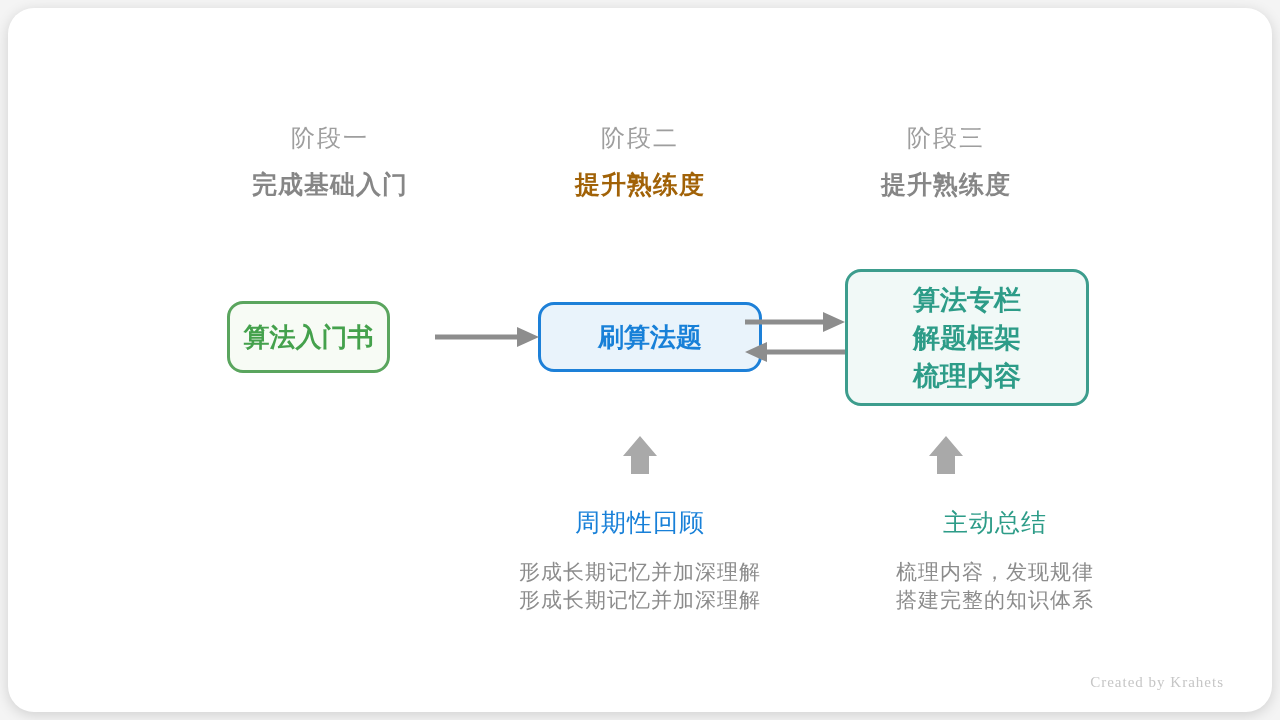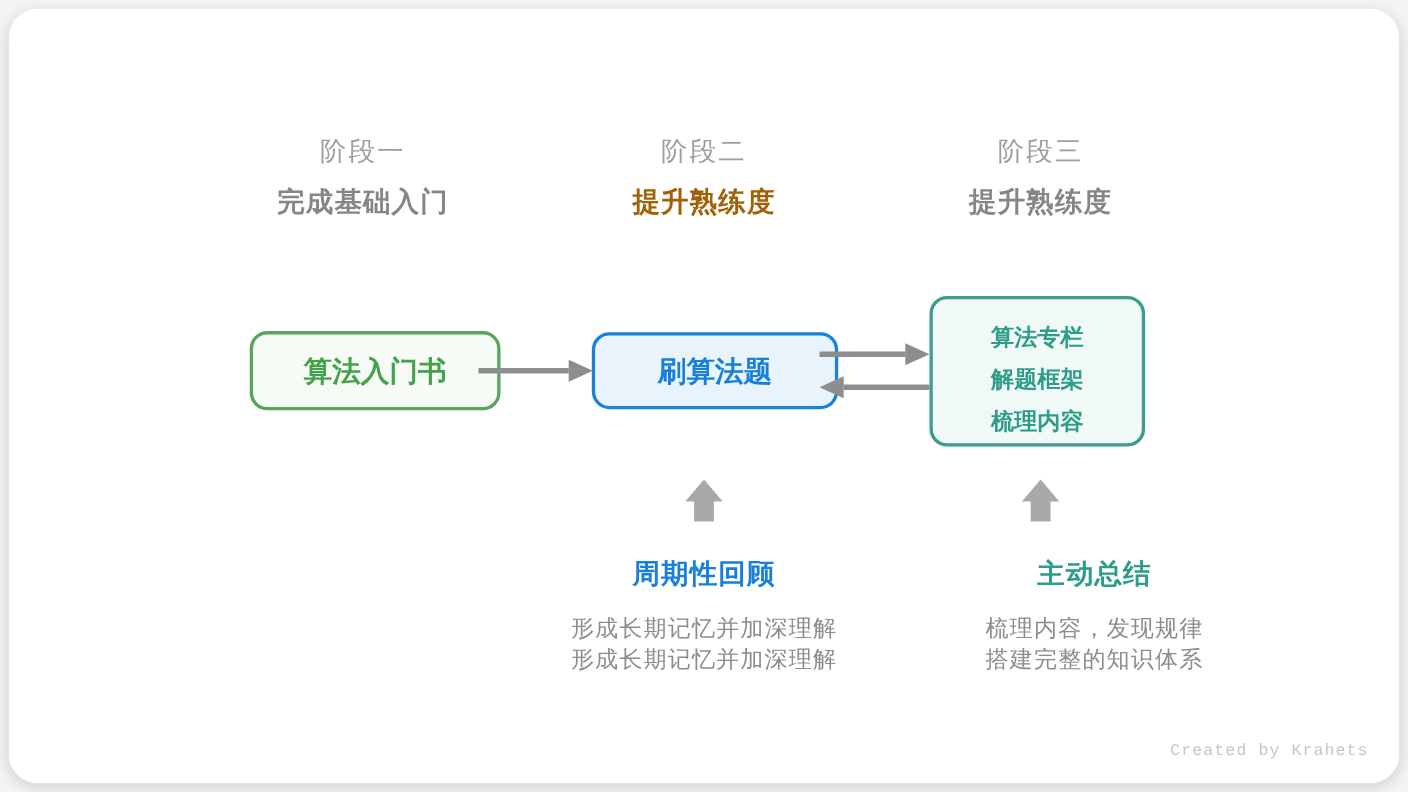--- a/index.html
+++ b/index.html
@@ -21,38 +21,38 @@
   .stage-head.s3 { left: 786px; }
   .stage-label { font-size: 24px; line-height: 32px; letter-spacing: 2px; }
   .stage-sub   { margin-top: 14px; font-size: 25px; line-height: 32px; font-weight: 700; letter-spacing: 1px; }
 
   .node {
     position: absolute; box-sizing: border-box;
     border: 3px solid; border-radius: 16px;
     display: flex; flex-direction: column; align-items: center; justify-content: center;
     font-weight: 700; text-align: center;
   }
-  .node.n1 { left: 227px; top: 301px; width: 228px; height: 72px; font-size: 26px; }
+  .node.n1 { left: 227px; top: 301px; width: 163px; height: 72px; font-size: 26px; }
   .node.n2 { left: 538px; top: 302px; width: 224px; height: 70px; font-size: 26px; }
-  .node.n3 { left: 845px; top: 269px; width: 196px; height: 137px; font-size: 21px; justify-content: flex-end; }
+  .node.n3 { left: 845px; top: 269px; width: 244px; height: 137px; font-size: 27px; }
   .node .node-line { display: block; line-height: 38px; }
   .node.n1 .node-line, .node.n2 .node-line { line-height: 30px; }
 
   svg.arrows { position: absolute; left: 0; top: 0; pointer-events: none; }
 
   .callout { position: absolute; width: 340px; text-align: center; top: 506px; }
   .callout.c2 { left: 470px; }
   .callout.c3 { left: 825px; }
-  .callout-title { font-size: 25px; line-height: 32px; font-weight: 700; letter-spacing: 1px; }
+  .callout-title { font-size: 25px; line-height: 32px; font-weight: 400; letter-spacing: 1px; }
   .callout-desc  { margin-top: 20px; font-size: 21px; line-height: 28px; letter-spacing: 1px; }
   .callout-desc .desc-line { display: block; }
 
   .credit {
-    position: absolute; right: 36px; top: 674px;
-    font-family: Liberation Mono, monospace;
+    position: absolute; right: 56px; top: 674px;
+    font-family: Liberation Serif, serif;
     font-size: 15px; letter-spacing: 1px;
   }
 </style>
 </head>
 <body>
 
 <div class="canvas">
   <div class="card"></div>
 
   <div class="stage-head s1">

